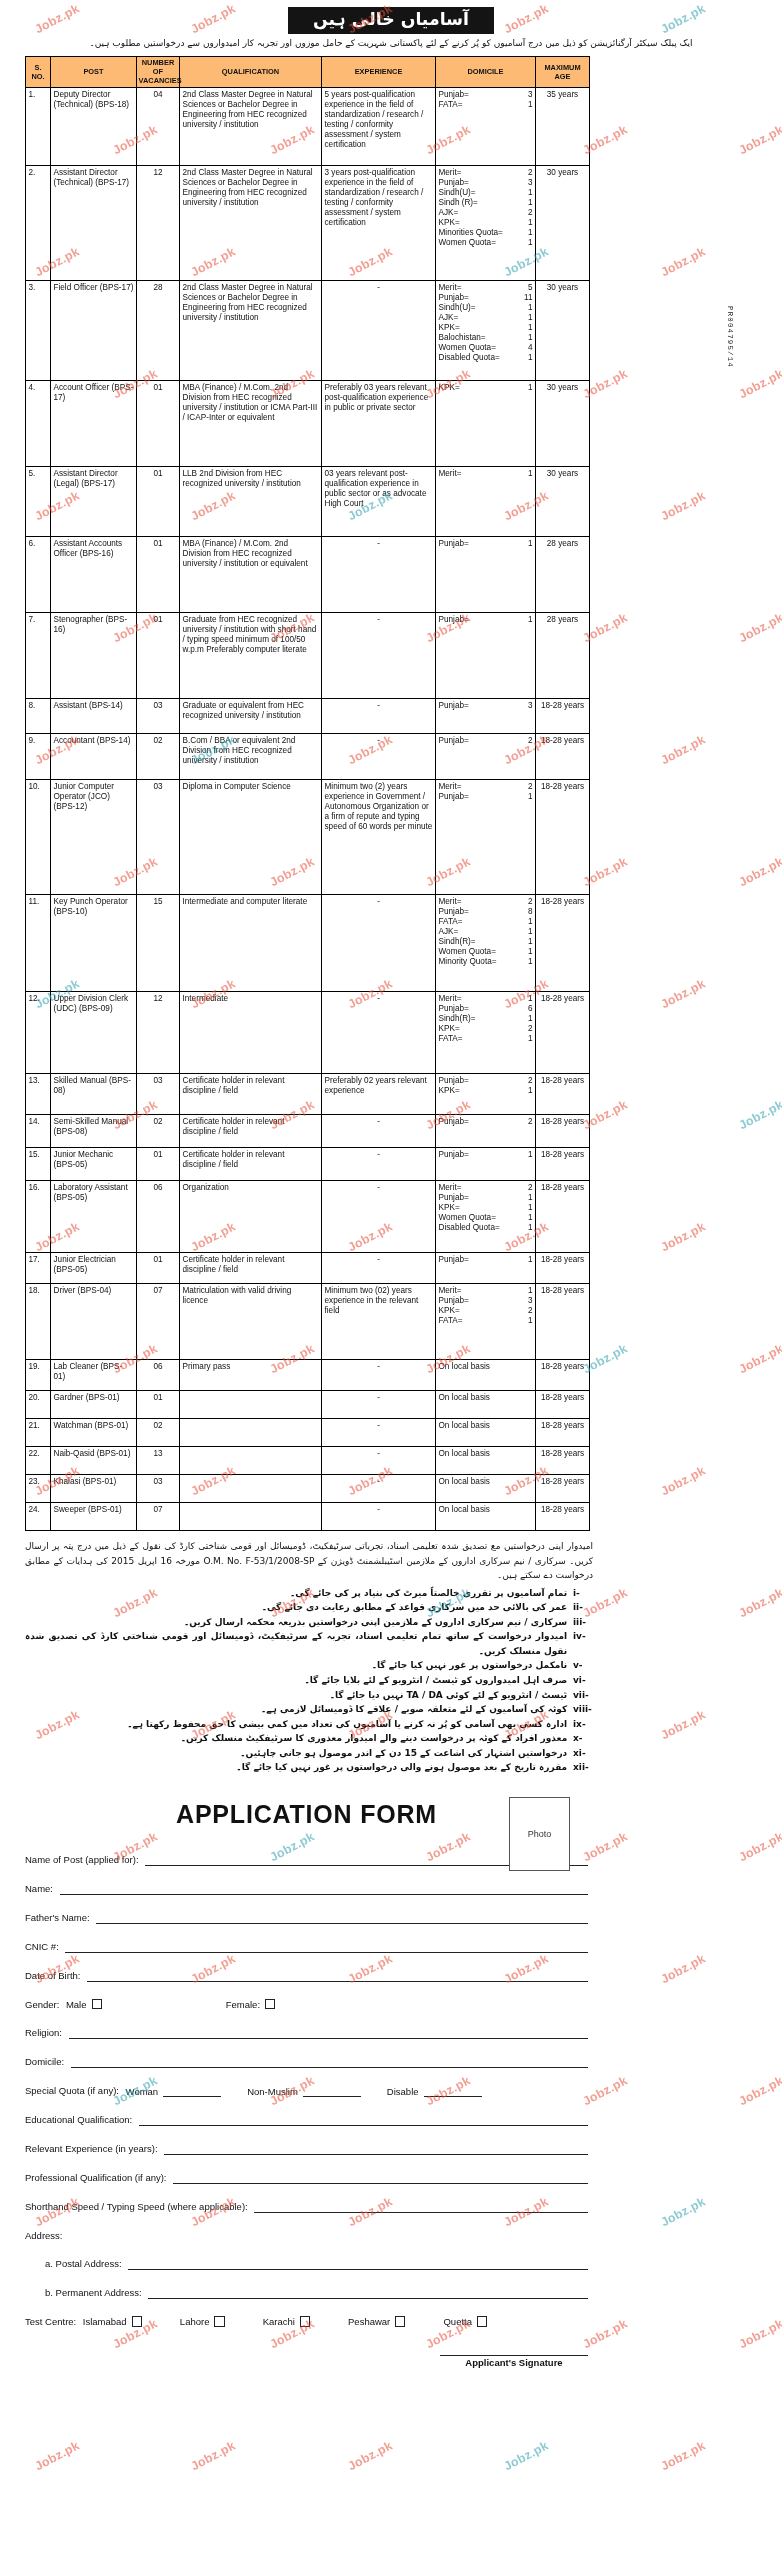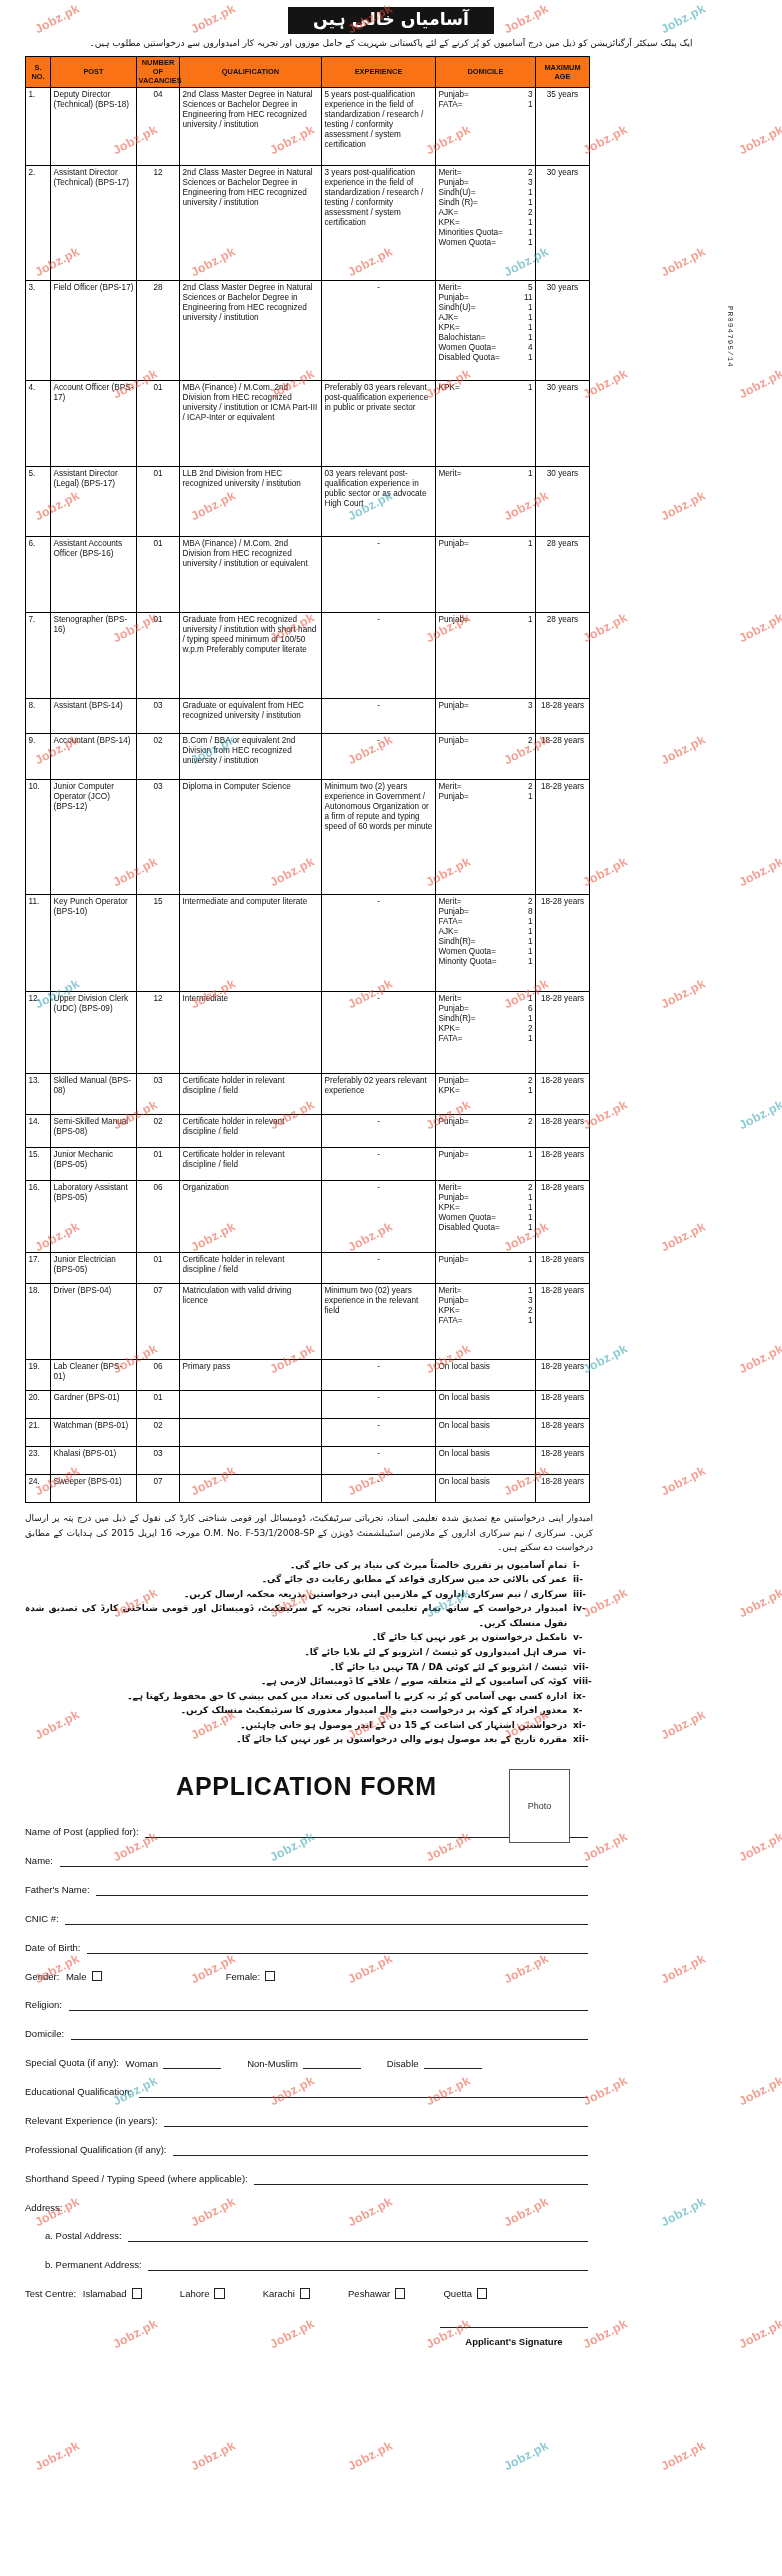--- a/index.html
+++ b/index.html
@@ -21,21 +21,21 @@
   }
   .intro-urdu{
     direction:rtl;text-align:center;font-size:9px;margin:3.3px 21.4px 5px 21.4px;line-height:1.5;
   }
   
   table.jobs-table{
     border-collapse:collapse;table-layout:fixed;width:563px;margin-left:25px;
     border:1.6px solid #000;
   }
   table.jobs-table th{
-    border:0.8px solid #000;background:#f97316;font-size:7.4px;font-weight:700;
+    border:0.8px solid #000;background:#fdba74;font-size:7.4px;font-weight:700;
     padding:1.6px;text-align:center;vertical-align:middle;height:25px;
   }
   table.jobs-table td{
     border:0.8px solid #000;font-size:8.2px;line-height:1.22;padding:1.6px 2.5px;
     vertical-align:top;word-wrap:break-word;
   }
   td.c-sno{text-align:left;padding-left:3.3px;}
   td.c-vac{text-align:center;}
   td.c-age{text-align:center;}
   td.c-exp.dash{text-align:center;}
@@ -73,21 +73,21 @@
   .checkbox{
     width:8.2px;height:8.2px;border:1px solid #222;display:inline-block;margin-left:5px;
     margin-bottom:0.8px;background:#fff;
   }
   .wide-gap .opt{margin-right:124px;}
   .med-gap .opt{margin-right:38px;}
   .quota-row .opt{margin-right:26px;}
   .sig-wrap{display:flex;justify-content:flex-end;margin-top:28px;padding-bottom:25px;}
   .sig{
     width:148px;text-align:center;font-weight:700;font-size:9.5px;
-    border-top:0.8px solid #222;padding-top:8px;
+    border-top:0.8px solid #222;padding-top:1px;
   }
 </style>
 </head>
 <body>
 
 <div class="page">
 
   <div class="title-banner urdu" dir="rtl">
     <span>آسامیاں خالی ہیں</span>
   </div>
@@ -519,20 +519,29 @@
           <td class="c-vac">01</td>
           <td class="c-qual"></td>
           <td class="c-exp dash">-</td>
           <td class="c-dom">On local basis</td>
           <td class="c-age">18-28 years</td>
         </tr>
         <tr style="height: 28px;">
           <td class="c-sno">21.</td>
           <td class="c-post">Watchman (BPS-01)</td>
           <td class="c-vac">02</td>
+          <td class="c-qual"></td>
+          <td class="c-exp dash">-</td>
+          <td class="c-dom">On local basis</td>
+          <td class="c-age">18-28 years</td>
+        </tr>
+        <tr style="height: 28px;">
+          <td class="c-sno">22.</td>
+          <td class="c-post">Naib-Qasid (BPS-01)</td>
+          <td class="c-vac">13</td>
           <td class="c-qual"></td>
           <td class="c-exp dash">-</td>
           <td class="c-dom">On local basis</td>
           <td class="c-age">18-28 years</td>
         </tr>
         <tr style="height: 28px;">
           <td class="c-sno">23.</td>
           <td class="c-post">Khalasi (BPS-01)</td>
           <td class="c-vac">03</td>
           <td class="c-qual"></td>

